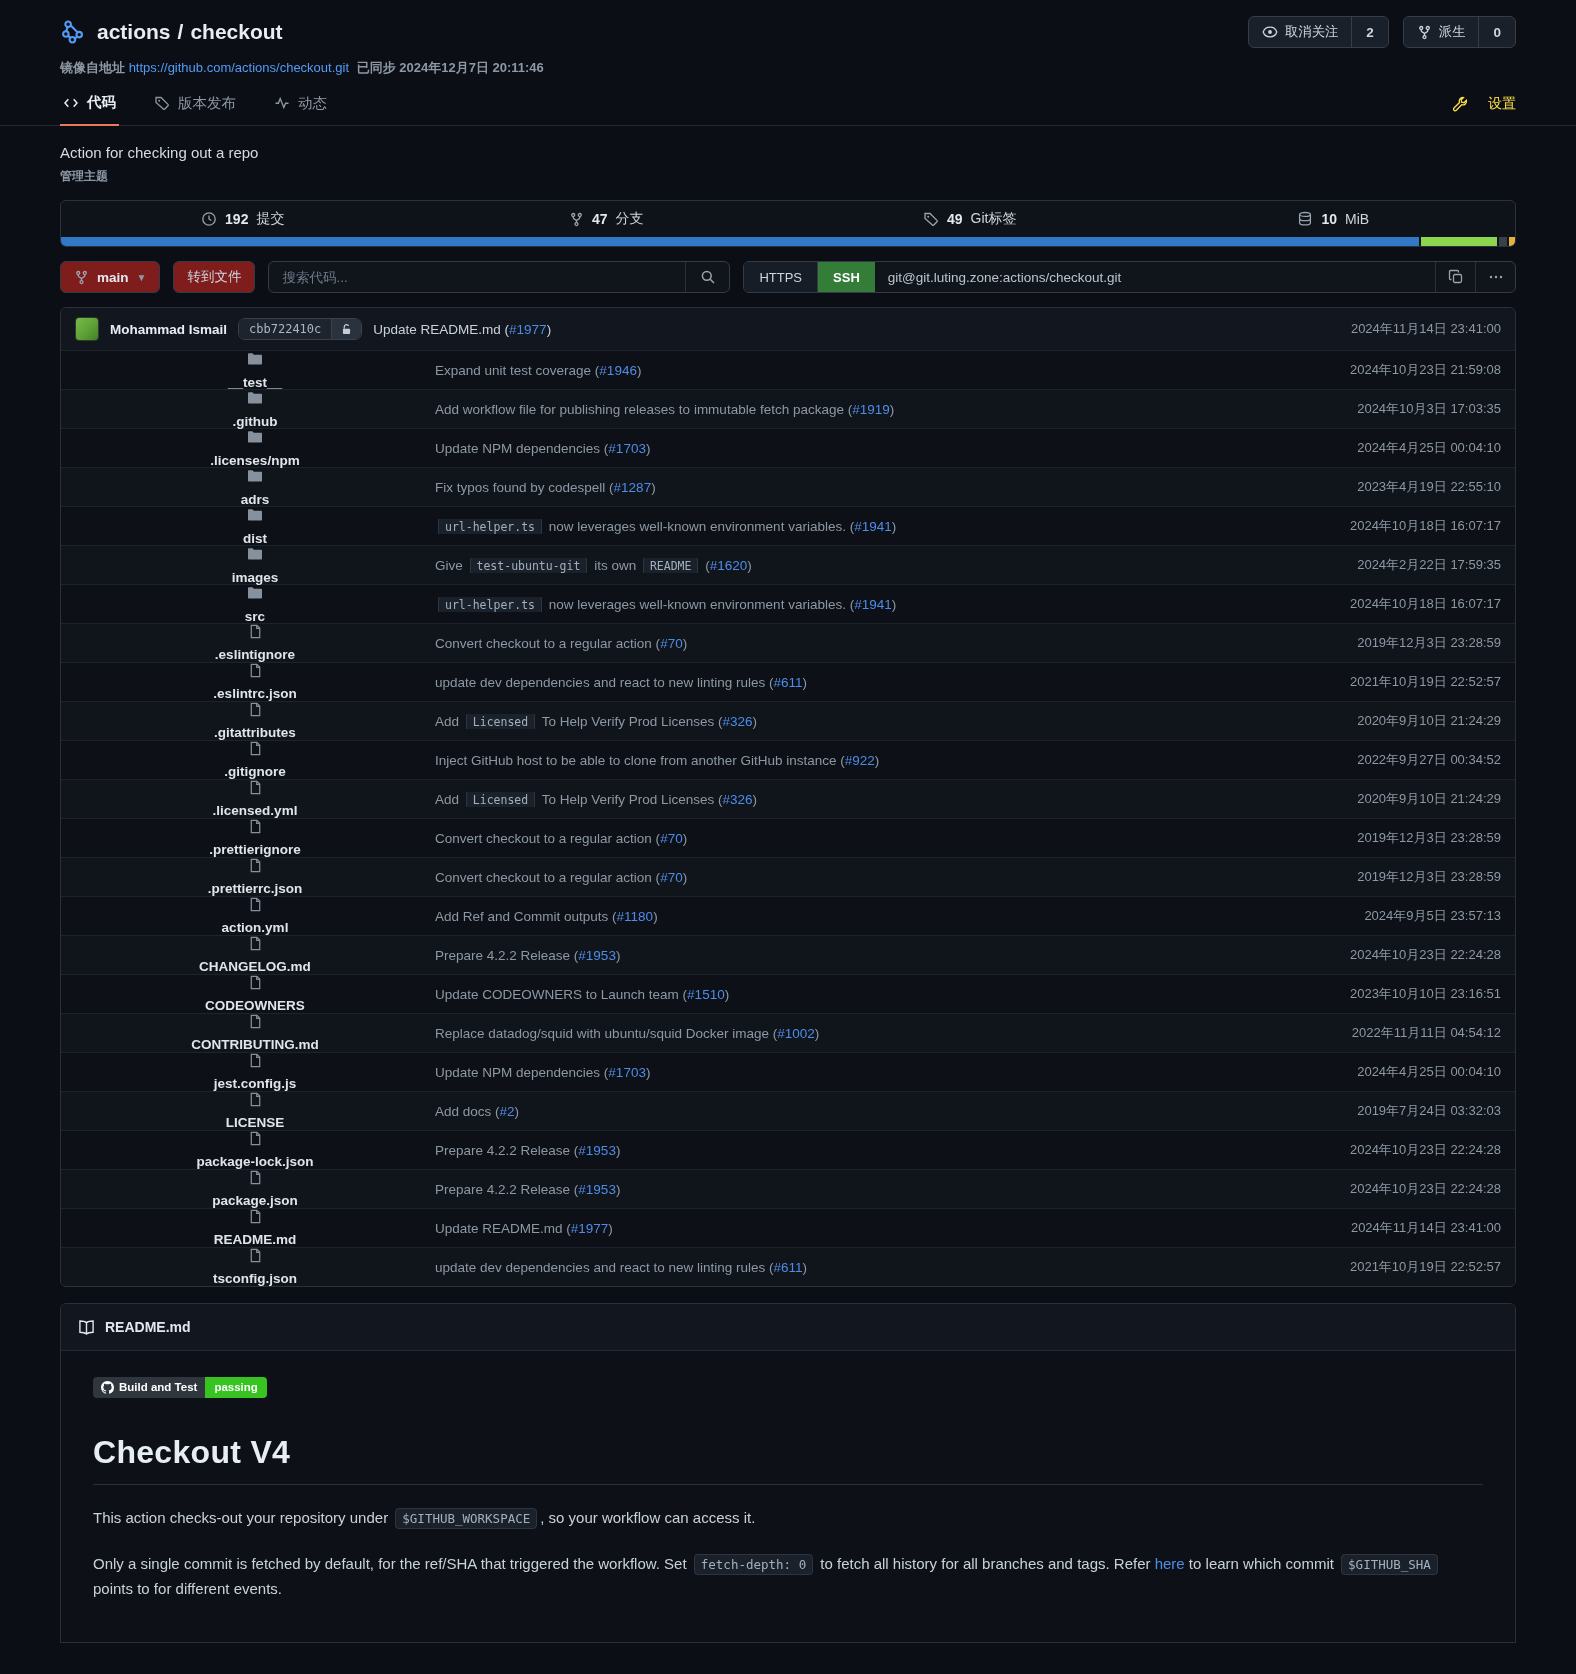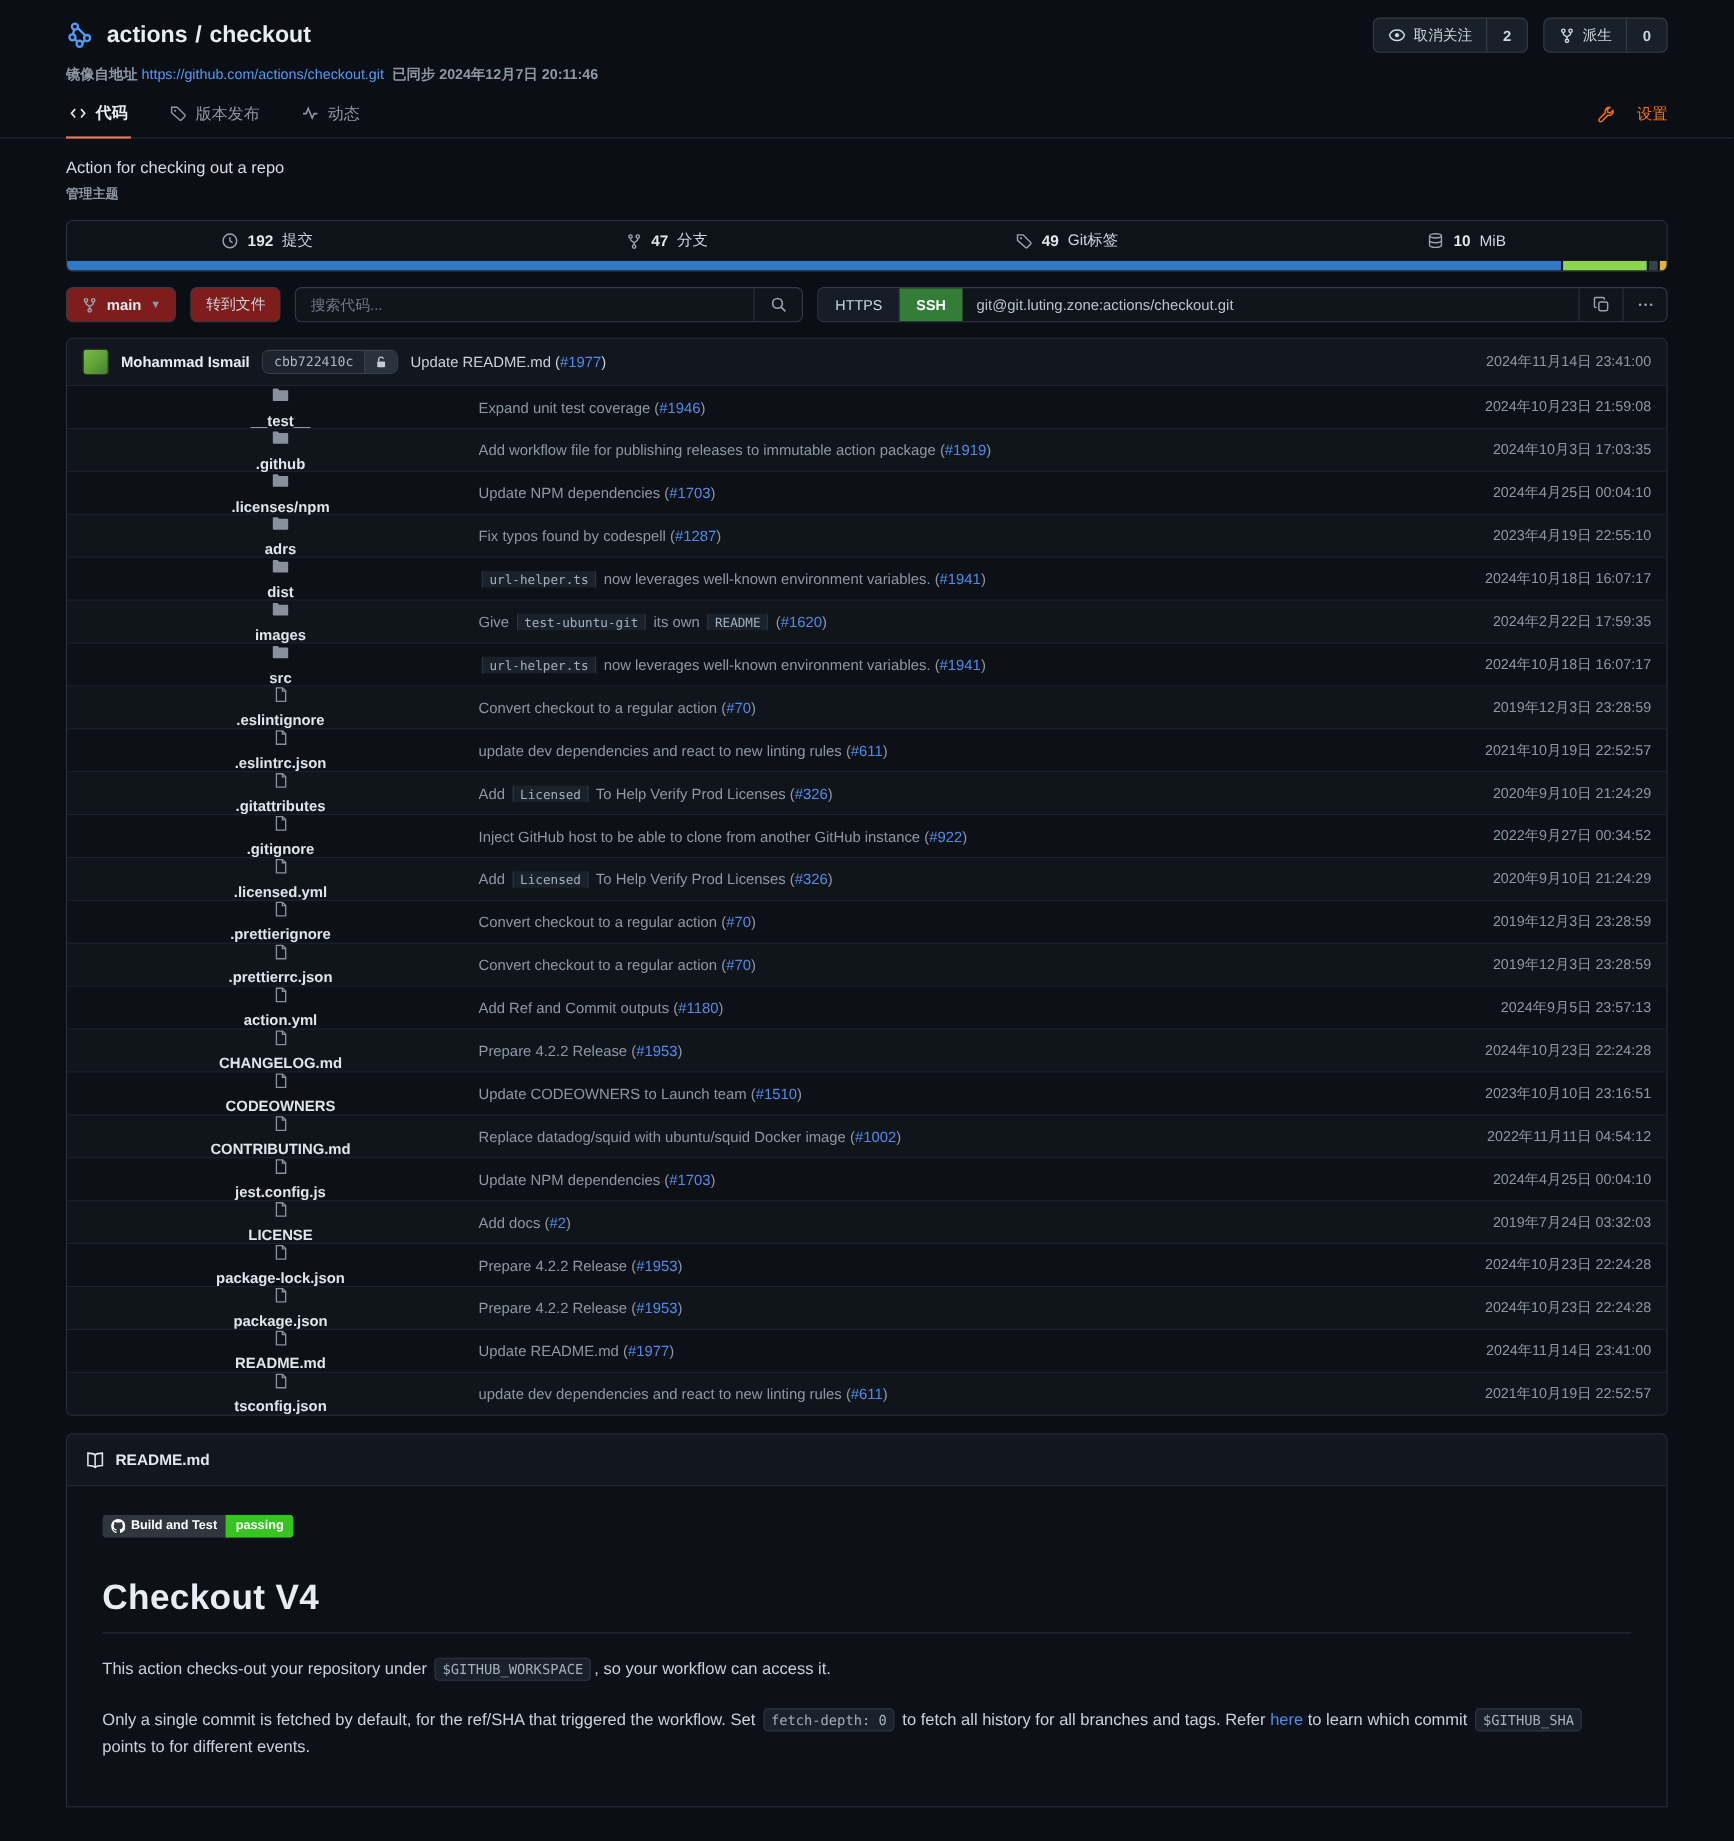--- a/index.html
+++ b/index.html
@@ -24,21 +24,21 @@
   .bg-count { display:flex; align-items:center; padding:6px 14px; border-left:1px solid #363d47; font-weight:600; }
   .mirror-line { margin-top:11px; font-size:13px; color:#8d98a4; font-weight:600; }
   .mirror-line a { color:#539bf5; font-weight:400; }
   .mirror-line .synced { margin-left:4px; }
 
   
   .tabbar { display:flex; justify-content:space-between; align-items:flex-end; padding:16px 60px 0 60px; border-bottom:1px solid #232a33; }
   .tabs { display:flex; gap:32px; }
   .tab { display:flex; align-items:center; gap:8px; padding:0 3px 12px 3px; color:#8d98a4; font-size:14.5px; }
   .tab.active { color:#e6edf3; font-weight:700; border-bottom:2px solid #ec775c; margin-bottom:-1px; }
-  .tab-right { display:flex; align-items:center; gap:20px; padding-bottom:12px; color:#f97316; font-size:14px;font-family:Liberation Mono, monospace; }
+  .tab-right { display:flex; align-items:center; gap:20px; padding-bottom:12px; color:#fde047; font-size:14px;font-family:Liberation Mono, monospace; }
 
   
   main { padding:18px 60px 0 60px; }
   .desc { font-size:15px; color:#d4dbe2; }
   .manage-topics { display:inline-block; margin-top:7px; font-size:12px; color:#8d98a4; font-weight:600; }
 
   .stats-panel { margin-top:15px; border:1px solid #2a313b; border-radius:6px; background:#0e1319; }
   .stats-row { display:flex; height:36px; align-items:center; }
   .stat-cell { flex:1; display:flex; justify-content:center; align-items:center; gap:8px; color:#cdd5dd; font-size:14px; }
   .stat-cell .icon { color:#9aa4af; }
@@ -323,21 +323,21 @@
           </div>
           <div class="file-row">
             <div class="cell-name">
               <span>
                 <svg width="16" height="16" viewBox="0 0 16 16" fill="#87919d">
                   <path d="M1.75 2.2h3.6l1.5 1.5h7.4c.42 0 .75.34.75.75v8.3c0 .41-.33.75-.75.75H1.75a.75.75 0 0 1-.75-.75V2.95c0-.41.33-.75.75-.75z"></path>
                 </svg>
               </span>
               <a>.github</a>
             </div>
-            <div class="cell-msg"><span>Add workflow file for publishing releases to immutable action package (</span><a class="seg-link">#1919</a><span>)</span></div>
+            <div class="cell-msg"><span>Add workflow file for publishing releases to immutable fetch package (</span><a class="seg-link">#1919</a><span>)</span></div>
             <div class="cell-date">2024年10月3日 17:03:35</div>
           </div>
           <div class="file-row">
             <div class="cell-name">
               <span>
                 <svg width="16" height="16" viewBox="0 0 16 16" fill="#87919d">
                   <path d="M1.75 2.2h3.6l1.5 1.5h7.4c.42 0 .75.34.75.75v8.3c0 .41-.33.75-.75.75H1.75a.75.75 0 0 1-.75-.75V2.95c0-.41.33-.75.75-.75z"></path>
                 </svg>
               </span>
               <a>.licenses/npm</a>

